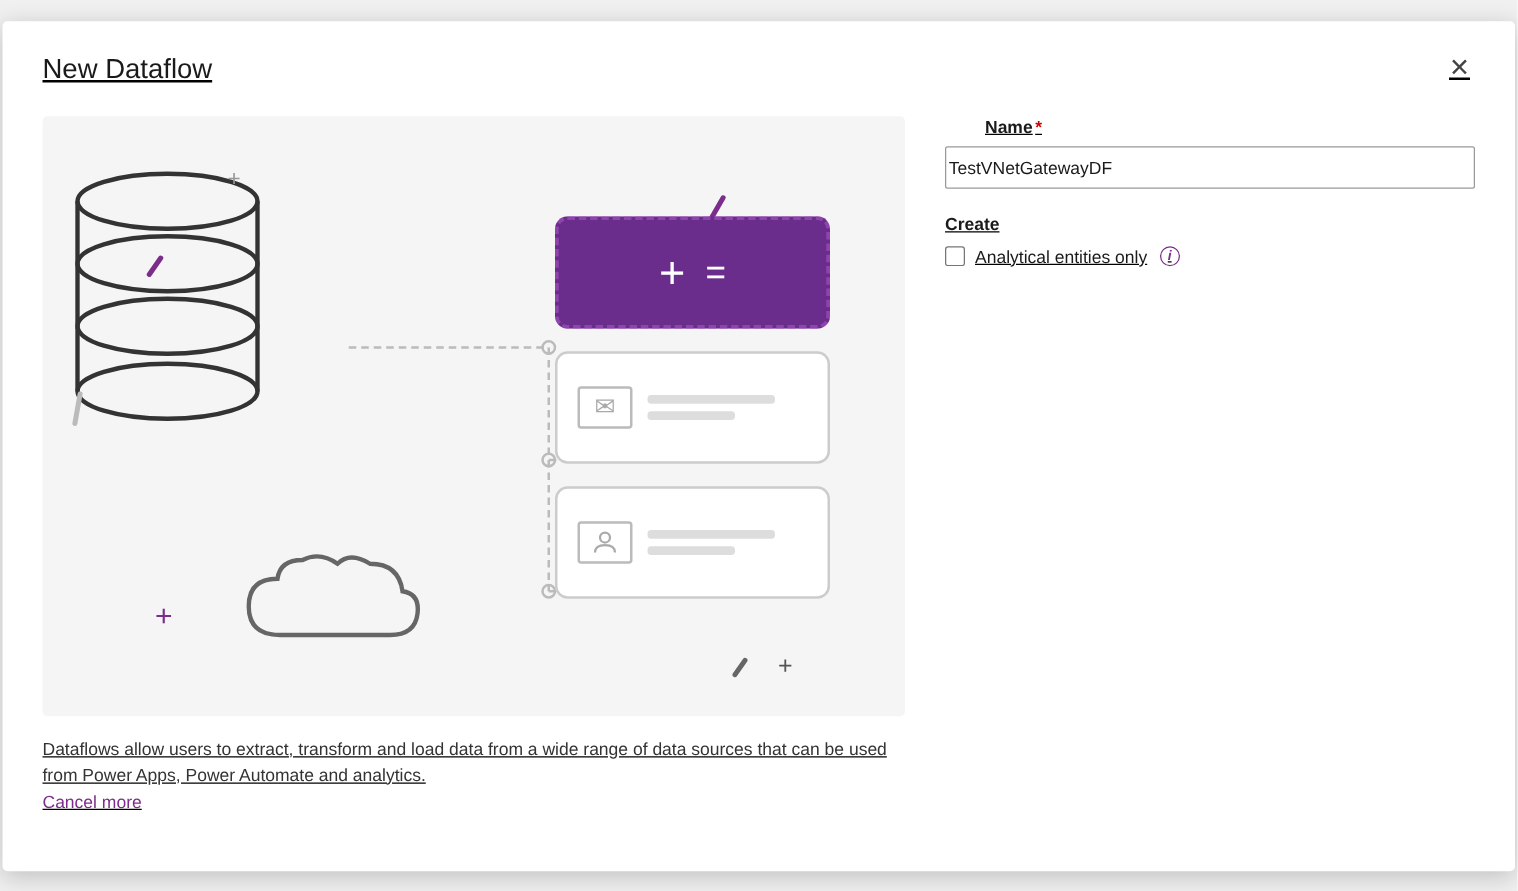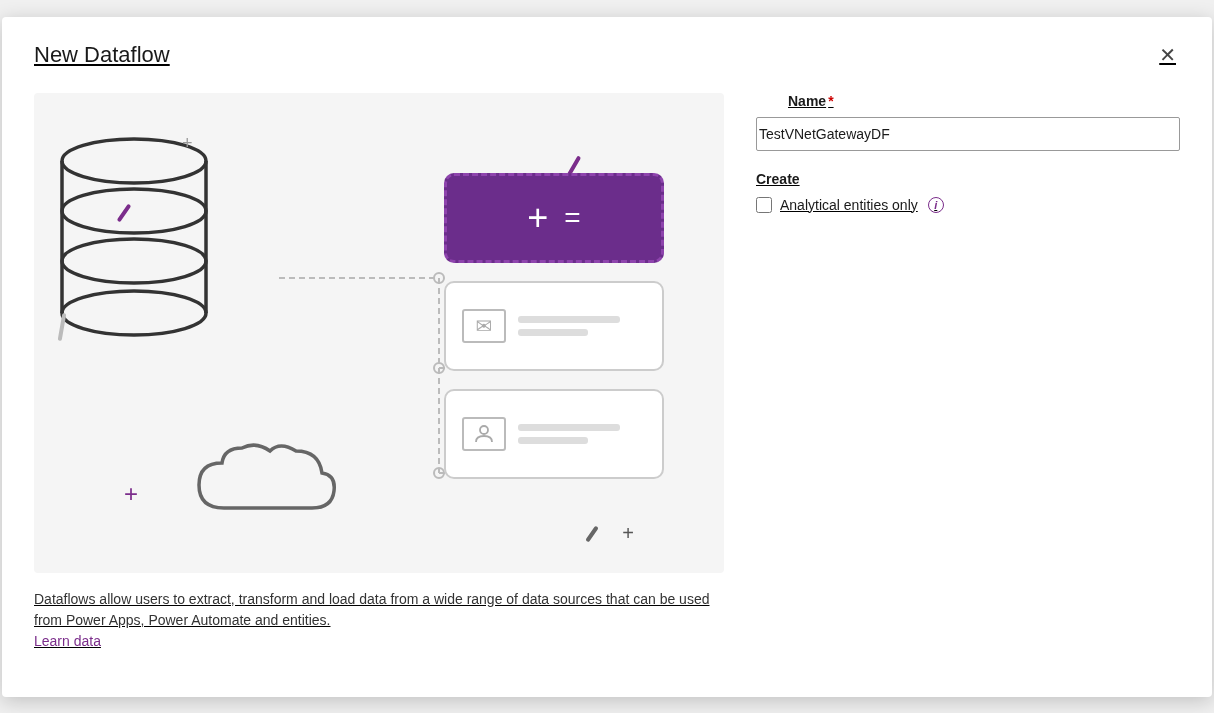--- a/index.html
+++ b/index.html
@@ -356,22 +356,22 @@
             </div>
             <div class="card-lines">
               <div class="card-line"></div>
               <div class="card-line"></div>
             </div>
           </div>
         </div>
       </div>
 
       <p class="description">
-        <span>Dataflows allow users to extract, transform and load data from a wide range of data sources that can be used from Power Apps, Power Automate and entities.</span><br>
-        <a class="learn-more" href="#">Learn data</a>
+        <span>Dataflows allow users to extract, transform and load data from a wide range of data sources that can be used from Power Apps, Power Automate and analytics.</span><br>
+        <a class="learn-more" href="#">Cancel more</a>
       </p>
     </div>
 
     <div class="right-panel">
       <div>
         <div class="field-label">
           <span>Name</span><span class="required-star">*</span>
         </div>
         <input class="name-input" type="text" value="TestVNetGatewayDF" style="">
       </div>

